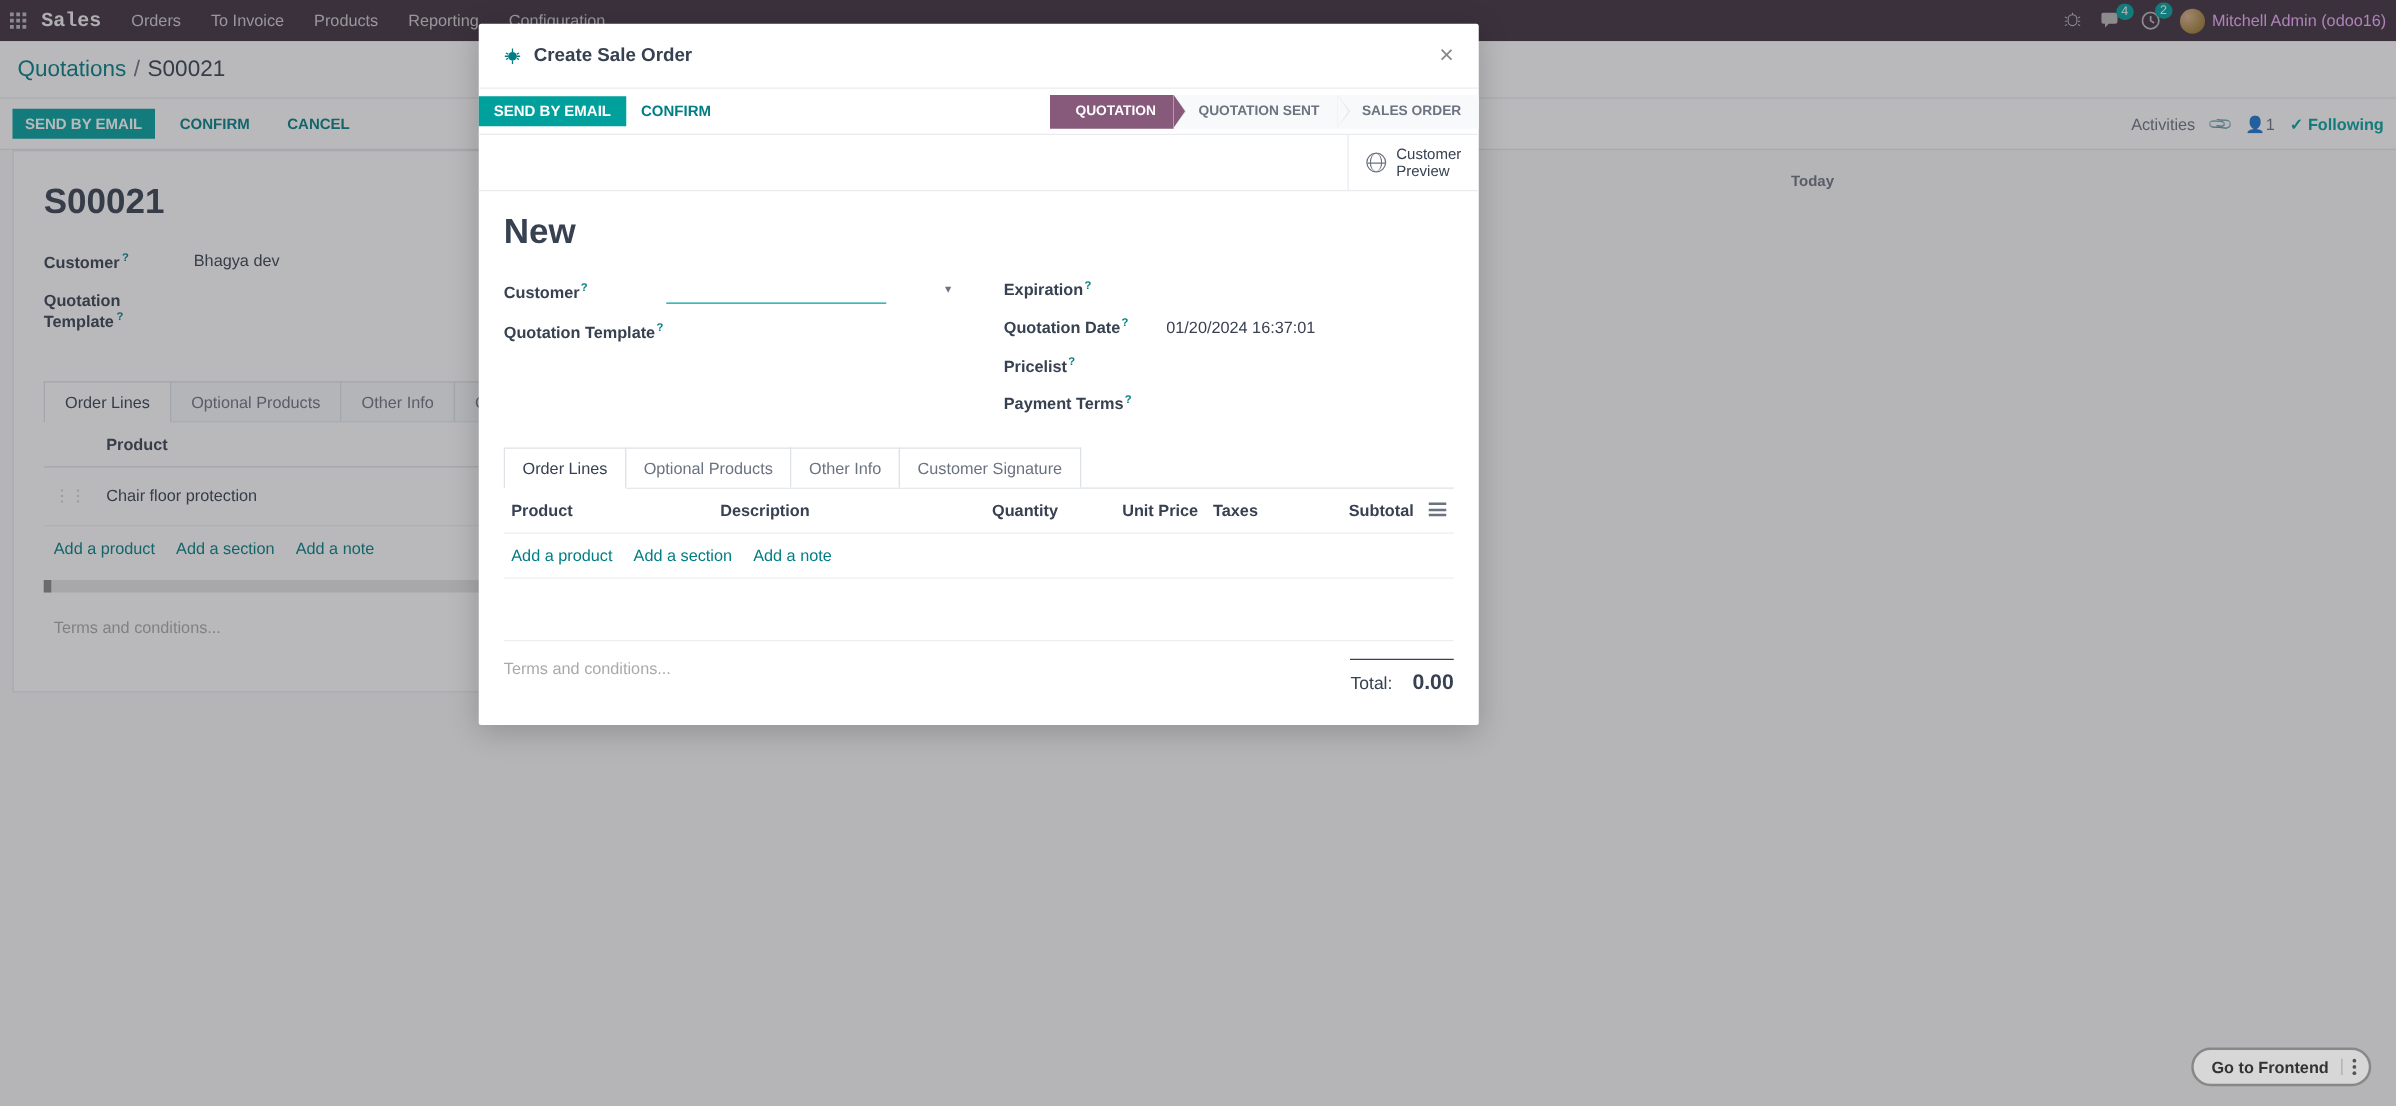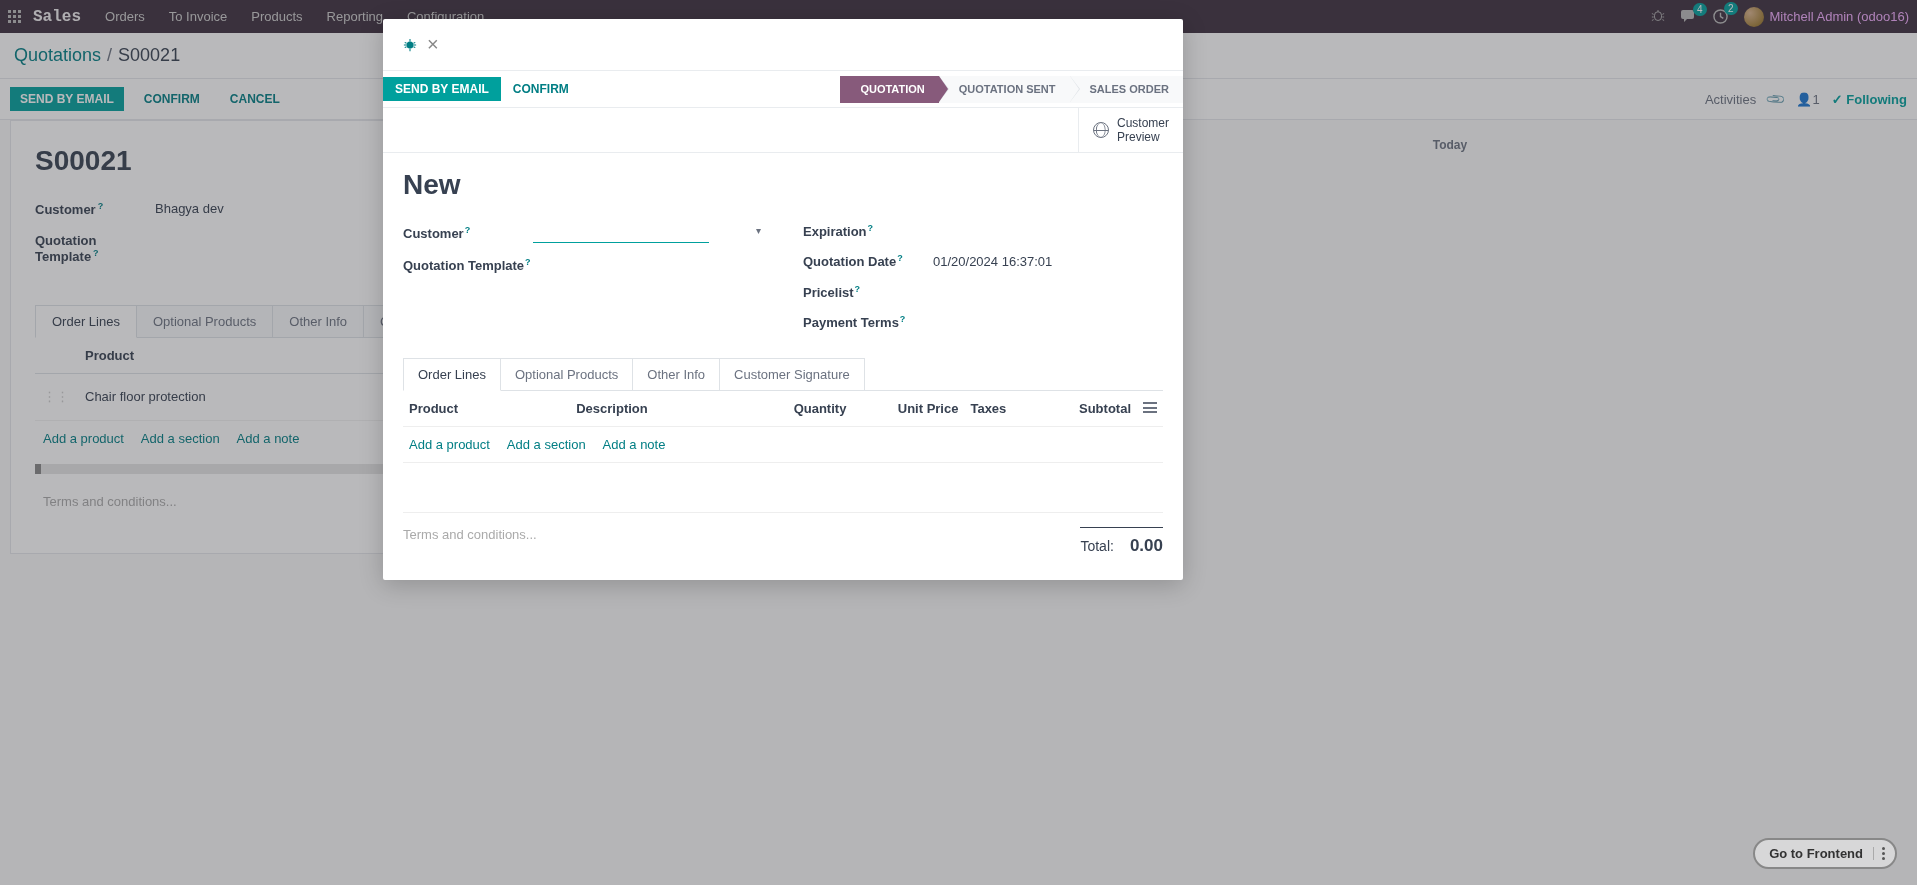--- a/index.html
+++ b/index.html
@@ -255,20 +255,21 @@
 <div class="overlay"></div>
 
 <div class="modal">
   <div class="modal-head">
     <span class="bug-icon">
       <svg width="14" height="14" viewBox="0 0 16 16" fill="#017e84">
           <circle cx="8" cy="8" r="4"></circle>
           <path d="M8 1v3M8 12v3M2 5l2 1M12 10l2 1M2 11l2-1M12 6l2-1M1 8h3M12 8h3" stroke="#017e84" stroke-width="1.2"></path>
         </svg>
     </span>
+    <span class="modal-title">Create Sale Order</span>
     <span class="close-x">×</span>
   </div>
 
   <div class="modal-status">
     <div class="modal-actions">
       <button class="btn btn-primary">SEND BY EMAIL</button>
       <button class="btn btn-link">CONFIRM</button>
     </div>
     <div class="stages">
       <div class="stage active">QUOTATION</div>

